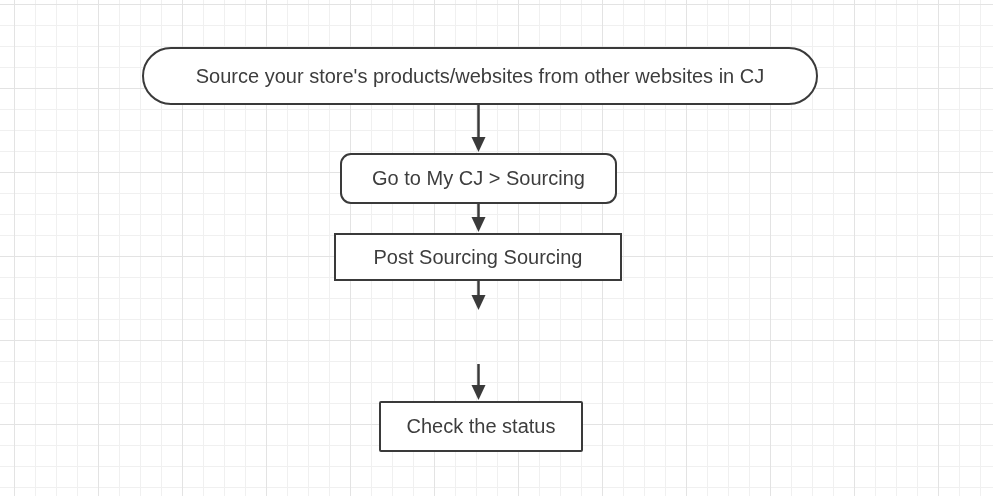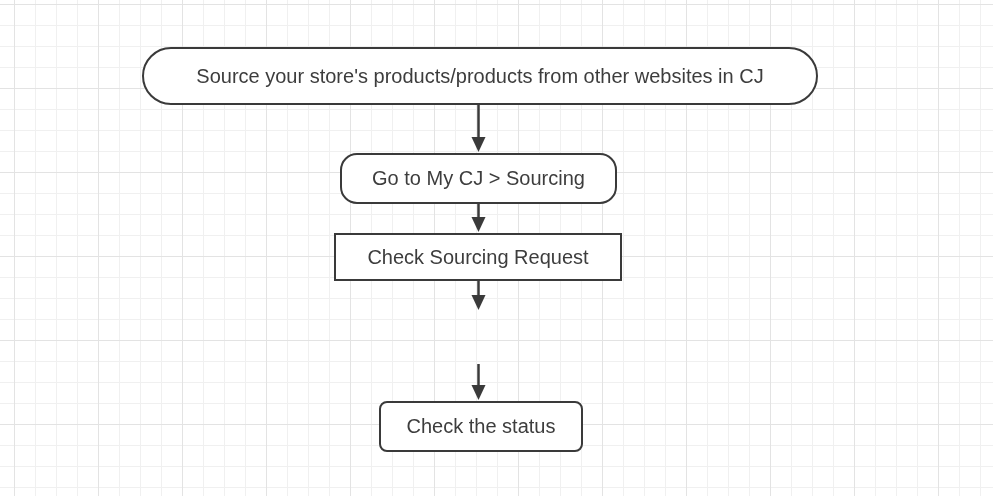--- a/index.html
+++ b/index.html
@@ -45,24 +45,24 @@
     display:flex;
     align-items:center;
     justify-content:center;
     text-align:center;
     color:var(--text);
     font-size:20px;
     line-height:1.15;
     white-space:nowrap;
   }
   .node-0{left:142px; top:47px;  width:676px; height:58px; border-radius:29px;}
-  .node-1{left:340px; top:153px; width:277px; height:51px; border-radius:17px;}
+  .node-1{left:340px; top:153px; width:277px; height:51px; border-radius:11px;}
   .node-2{left:334px; top:233px; width:288px; height:48px; border-radius:0;}
   .node-3{left:281px; top:311px; width:395px; height:53px; border-radius:27px;}
-  .node-4{left:379px; top:401px; width:204px; height:51px; border-radius:8px;}
+  .node-4{left:379px; top:401px; width:204px; height:51px; border-radius:2px;}
 </style>
 </head>
 <body>
 
 <div class="canvas">
 
   <svg class="edges" viewBox="0 0 993 496" xmlns="http://www.w3.org/2000/svg">
     <g>
       <line x1="478.5" y1="105" x2="478.5" y2="138"></line>
       <polygon points="471.5,137 485.5,137 478.5,152"></polygon>
@@ -75,29 +75,29 @@
       <line x1="478.5" y1="281" x2="478.5" y2="296"></line>
       <polygon points="471.5,295 485.5,295 478.5,310"></polygon>
     </g>
     <g>
       <line x1="478.5" y1="364" x2="478.5" y2="386"></line>
       <polygon points="471.5,385 485.5,385 478.5,400"></polygon>
     </g>
   </svg>
 
   <div class="node node-0">
-    <span>Source your store's products/products from other websites in CJ</span>
+    <span>Source your store's products/websites from other websites in CJ</span>
   </div>
 
   <div class="node node-1">
     <span>Go to My CJ &gt; Sourcing</span>
   </div>
 
   <div class="node node-2">
-    <span>Check Sourcing Request</span>
+    <span>Post Sourcing Sourcing</span>
   </div>
 
 
   <div class="node node-4">
     <span>Check the status</span>
   </div>
 
 </div>
 
 </body></html>

